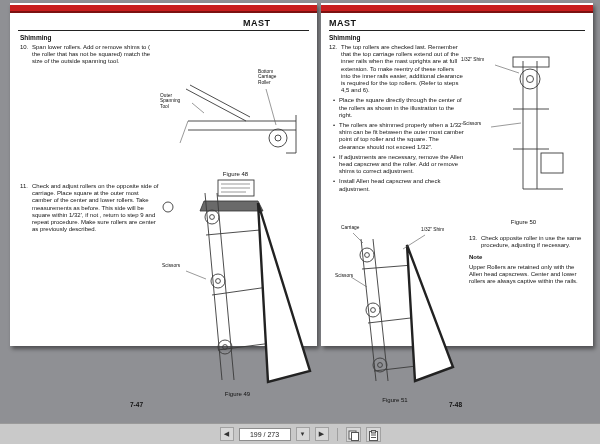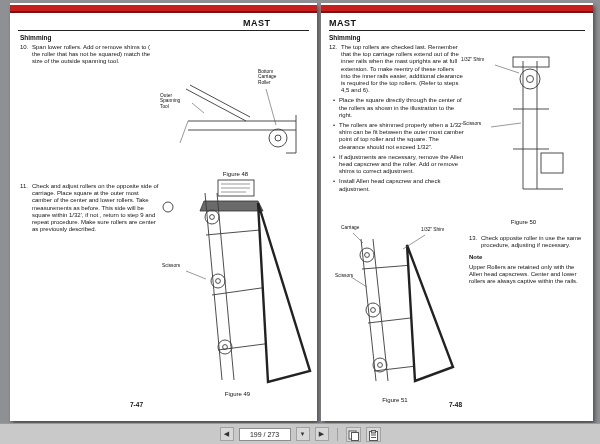--- a/index.html
+++ b/index.html
@@ -1,18 +1,18 @@
 <!DOCTYPE html>
 <html><head>
 <meta charset="utf-8">
 <style>
   * { margin:0; padding:0; box-sizing:border-box; }
   body { font-family:"Liberation Sans", sans-serif; }
   .screen { position:relative; width:600px; height:444px; background:#8f9094; overflow:hidden; }
-  .page { position:absolute; top:3px; height:418px; background:#ffffff; box-shadow:2px 3px 4px rgba(0,0,0,.45); }
+  .page { position:absolute; top:3px; height:343px; background:#ffffff; box-shadow:2px 3px 4px rgba(0,0,0,.45); }
   .page-left  { left:10px;  width:307px; }
   .page-right { left:321px; width:272px; }
   .redbar { position:absolute; top:2px; left:0; width:100%; height:8px; background:#c81e1e; border-bottom:2px solid #7c1111; }
   .hdr { position:absolute; top:15px; font-weight:bold; font-size:9px; letter-spacing:.5px; color:#111; }
   .hdr-line { position:absolute; top:27px; border-top:1px solid #222; }
   .sect { position:absolute; font-weight:bold; font-size:6.5px; color:#111; }
   .item { position:absolute; display:flex; gap:2px; font-size:6px; line-height:7.2px; color:#151515; }
   .item .n { flex:0 0 10px; }
   .col { position:absolute; font-size:6px; line-height:7.2px; color:#151515; }
   .col .item-f { display:flex; gap:2px; }

